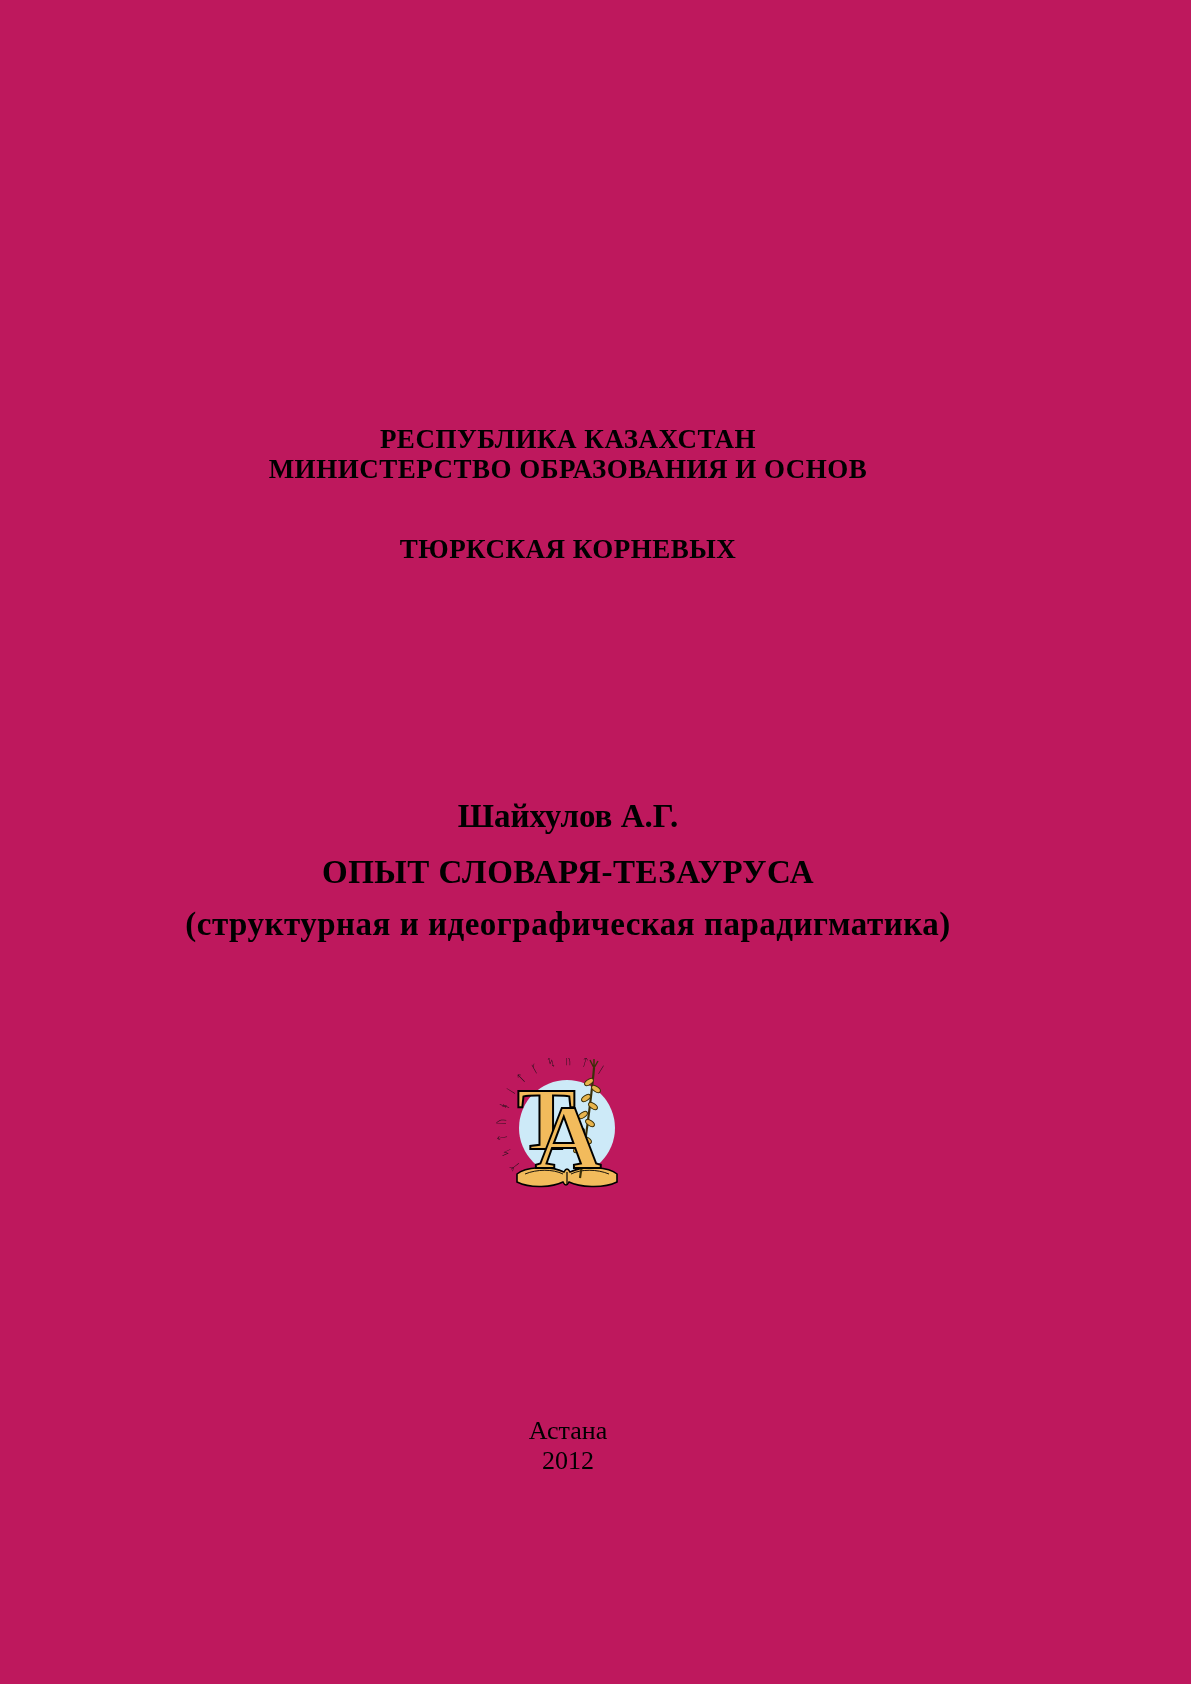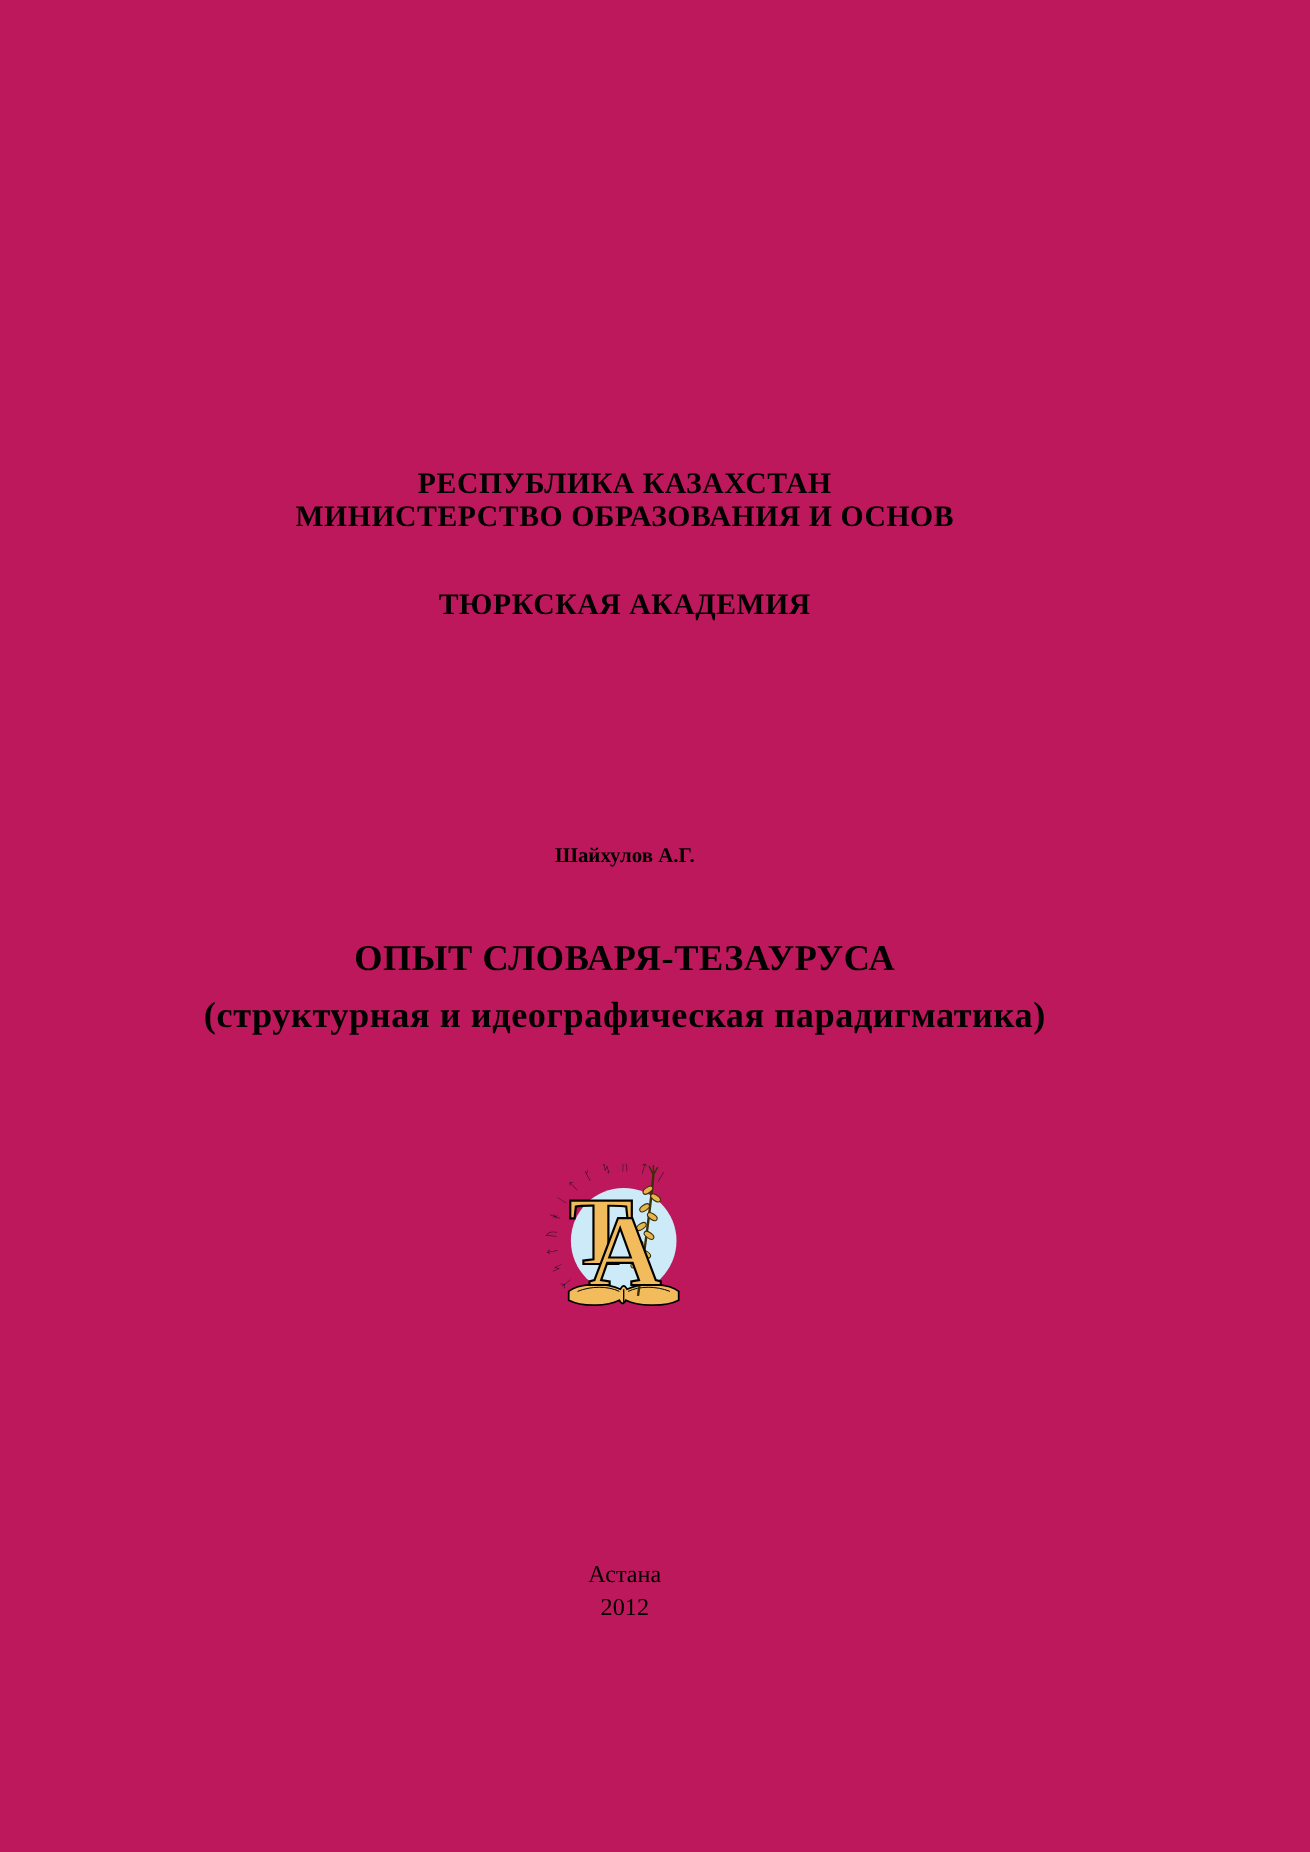--- a/index.html
+++ b/index.html
@@ -29,42 +29,42 @@
     letter-spacing: 0.5px;
   }
   .academy-line {
     top: 534px;
     font-size: 27px;
     font-weight: bold;
     line-height: 30px;
     letter-spacing: 0.5px;
   }
   .author-line {
-    top: 762px;
-    font-size: 19px;
+    top: 799px;
+    font-size: 33px;
     font-weight: bold;
     line-height: 34px;
   }
   .title-block {
     top: 846px;
     font-size: 33px;
     font-weight: bold;
     line-height: 52px;
     letter-spacing: 0.5px;
   }
   .logo-wrap {
     position: absolute;
     left: 477px;
     top: 1058px;
     width: 180px;
     height: 150px;
   }
   .imprint-block {
     top: 1416px;
-    font-size: 22px;
+    font-size: 26px;
     line-height: 30px;
   }
   .rune {
     font-family: "DejaVu Sans", sans-serif;
     font-size: 11px;
     fill: #111111;
   }
   .monogram {
     font-family: "Liberation Serif", serif;
     font-weight: bold;
@@ -74,21 +74,21 @@
 <body>
 
 <div class="page">
   <div class="content">
 
     <div class="abs header-block">
       <div>РЕСПУБЛИКА КАЗАХСТАН</div>
       <div>МИНИСТЕРСТВО ОБРАЗОВАНИЯ И ОСНОВ</div>
     </div>
 
-    <div class="abs academy-line">ТЮРКСКАЯ АКАДЕМИЯ</div>
+    <div class="abs academy-line">ТЮРКСКАЯ КОРНЕВЫХ</div>
 
     <div class="abs author-line">Шайхулов А.Г.</div>
 
     <div class="abs title-block">
       <div>ОПЫТ СЛОВАРЯ-ТЕЗАУРУСА</div>
       <div>(структурная и идеографическая парадигматика)</div>
     </div>
 
     <div class="abs imprint-block">
       <div>Астана</div>

